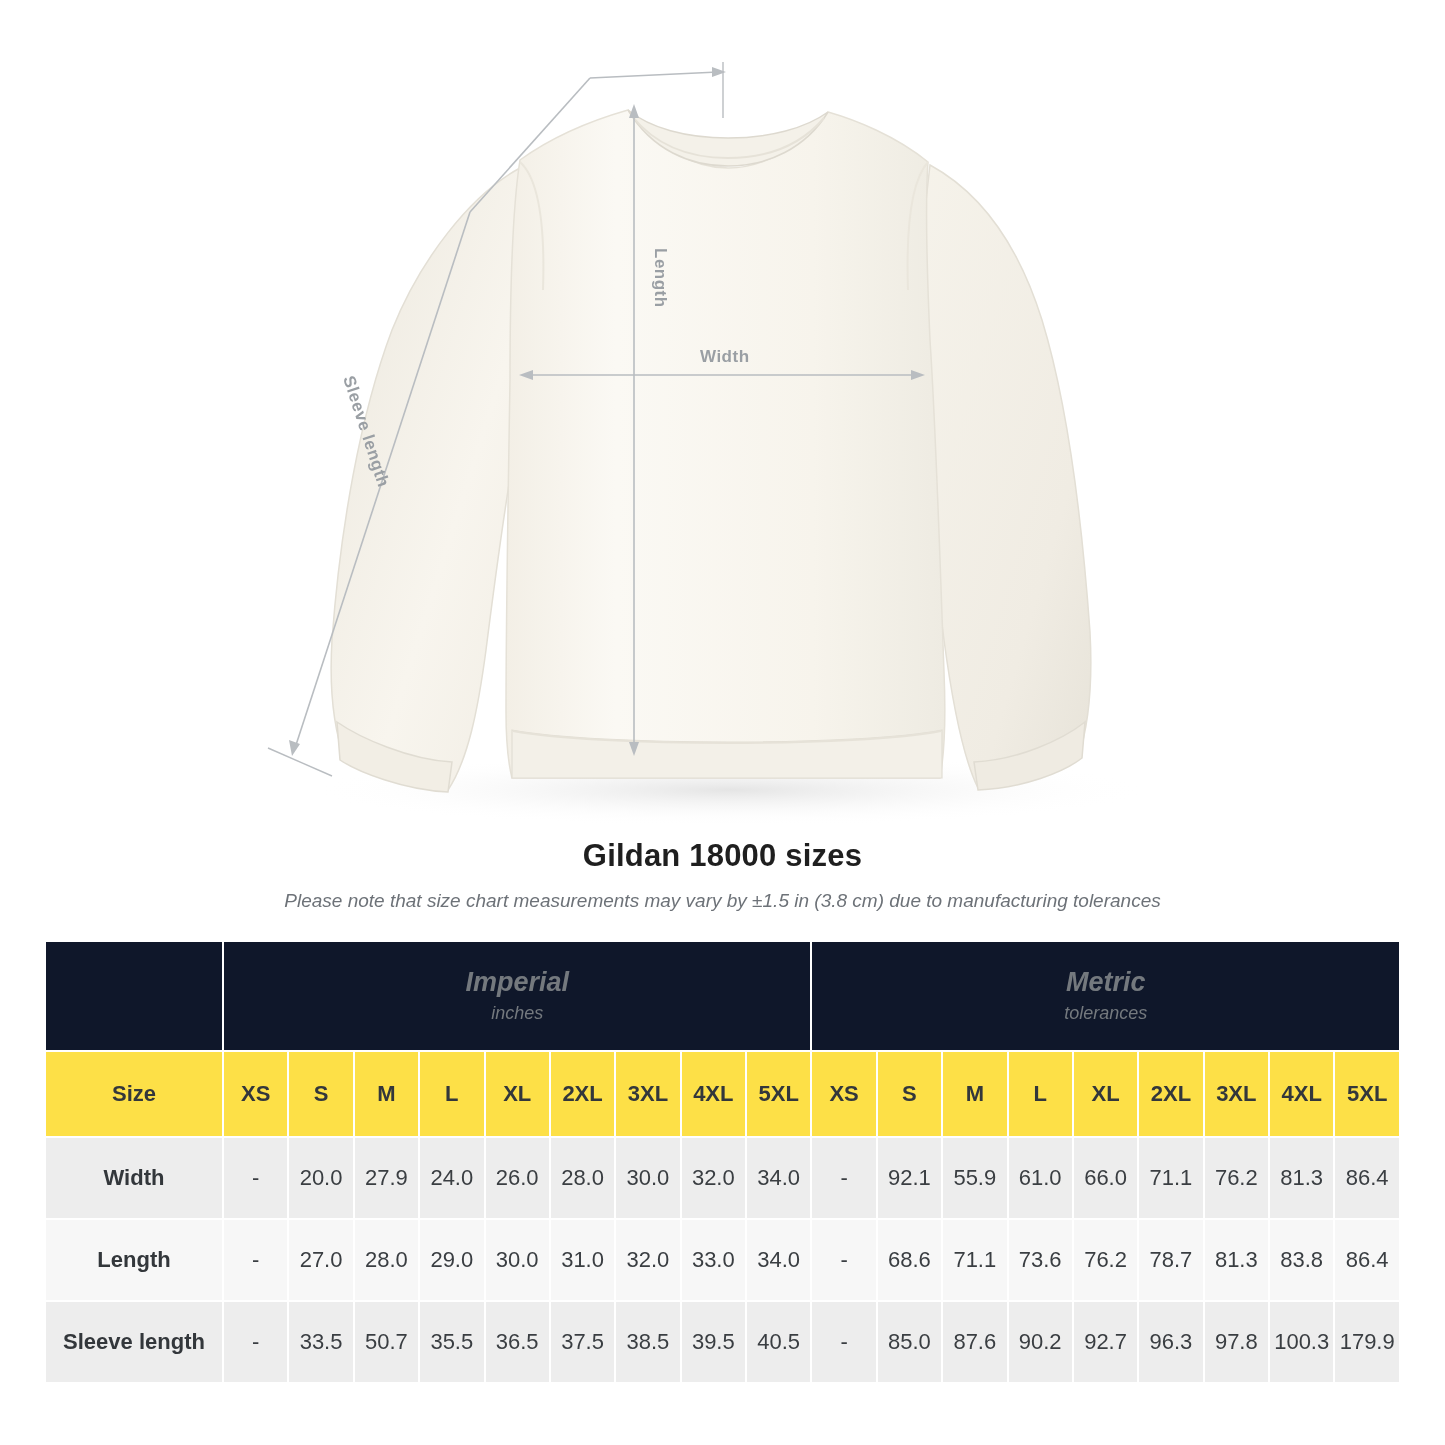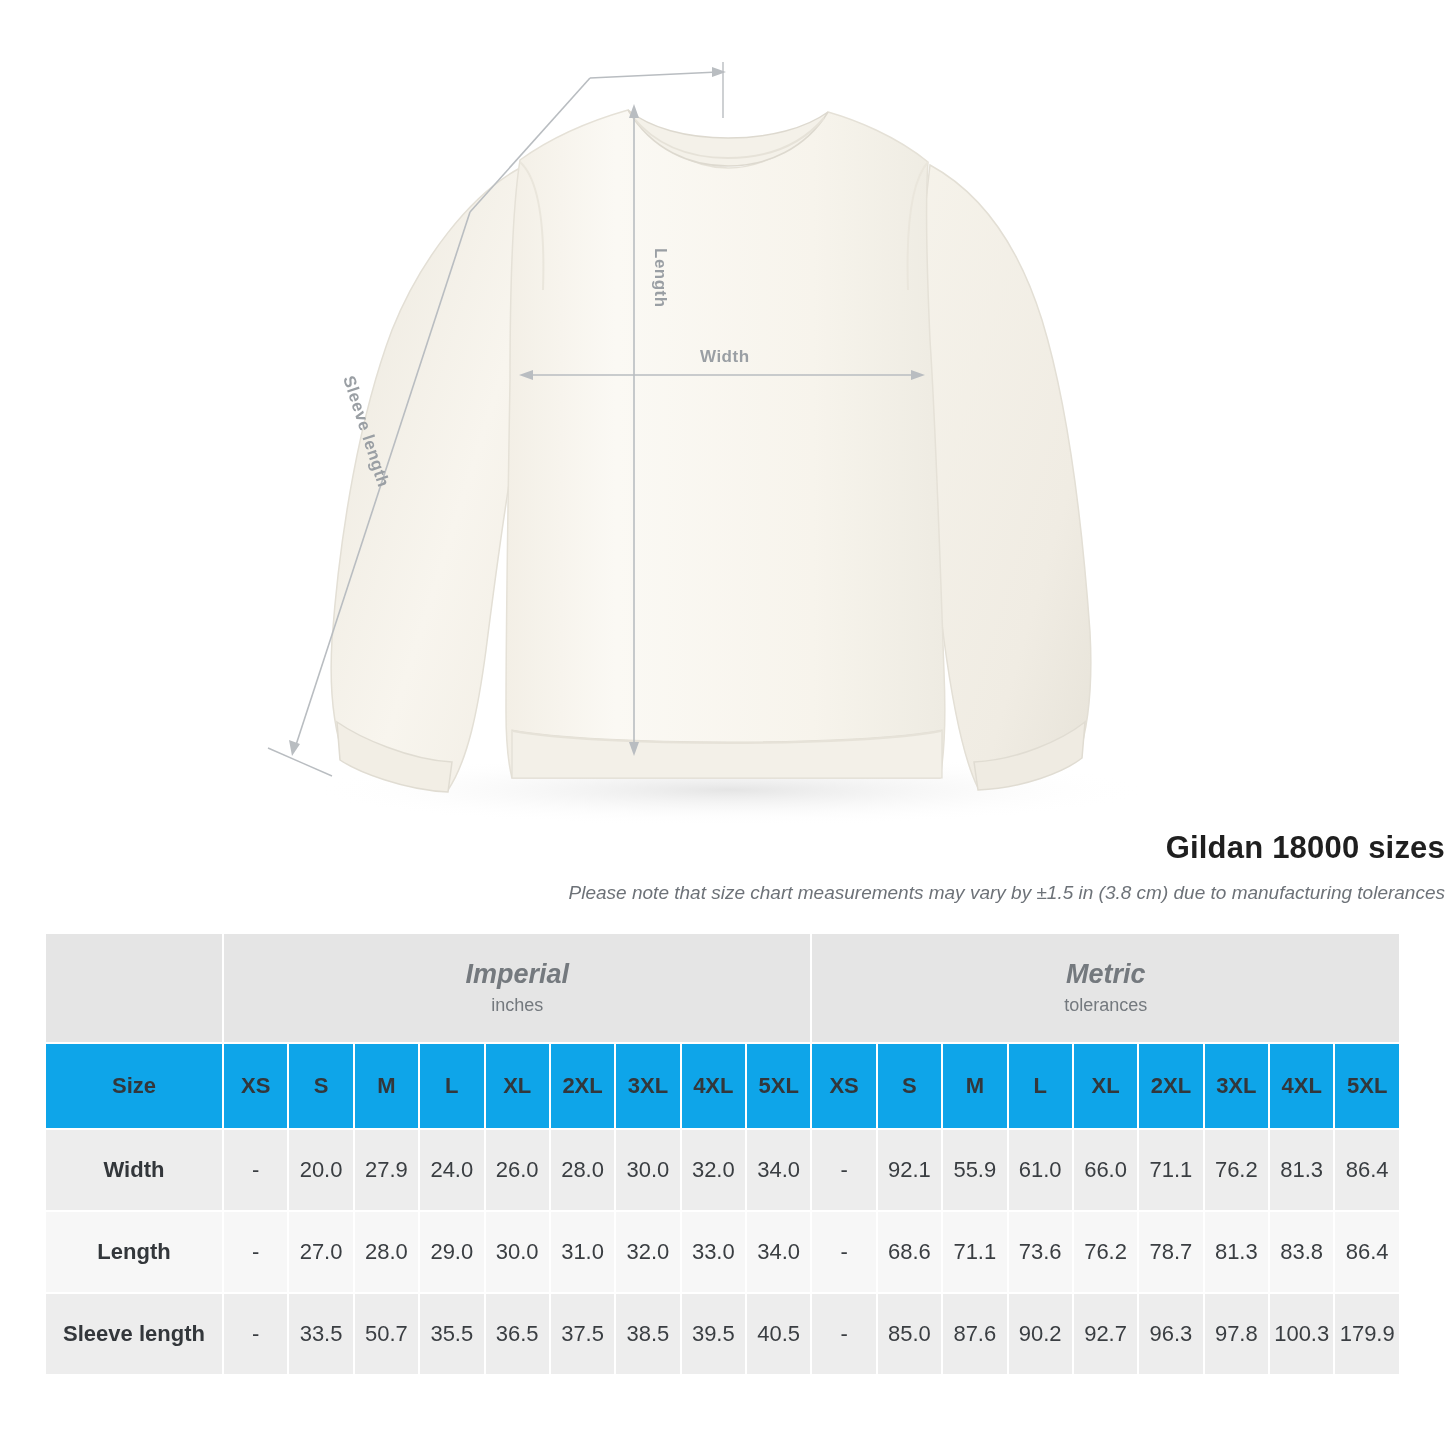--- a/index.html
+++ b/index.html
@@ -28,21 +28,22 @@
     height: 830px;
   }
   .illustration svg {
     position: absolute;
     top: 0;
     left: 0;
   }
 
   
   .title-block {
-    text-align: right;
+    text-align: center;
+    margin-top: 8px;
   }
   .chart-title {
     font-size: 31px;
     font-weight: bold;
     color: #1f1f1f;
     letter-spacing: 0.2px;
   }
   .chart-note {
     margin-top: 16px;
     font-size: 19px;
@@ -59,41 +60,42 @@
     width: 1357px;
     table-layout: fixed;
   }
   table.size-table td,
   table.size-table th {
     border: 2px solid #ffffff;
     text-align: center;
     vertical-align: middle;
   }
   .unit-head {
-    background: #e5e5e5;
+    background: #0f172a;
     height: 108px;
     padding: 0;
   }
   .unit-head .unit-name {
     font-size: 27px;
     font-style: italic;
     font-weight: bold;
     color: #74797e;
     line-height: 1.1;
   }
   .unit-head .unit-sub {
     font-size: 18px;
+    font-style: italic;
     color: #74797e;
     margin-top: 6px;
   }
   .col-label {
     width: 176px;
   }
   .hdr-row td {
-    background: #0ea5e9;
+    background: #fde047;
     height: 82px;
     font-size: 22px;
     font-weight: bold;
     color: #33373b;
   }
   .hdr-row td.col-label {
     font-size: 22px;
     font-weight: bold;
   }
   .row-even td {

